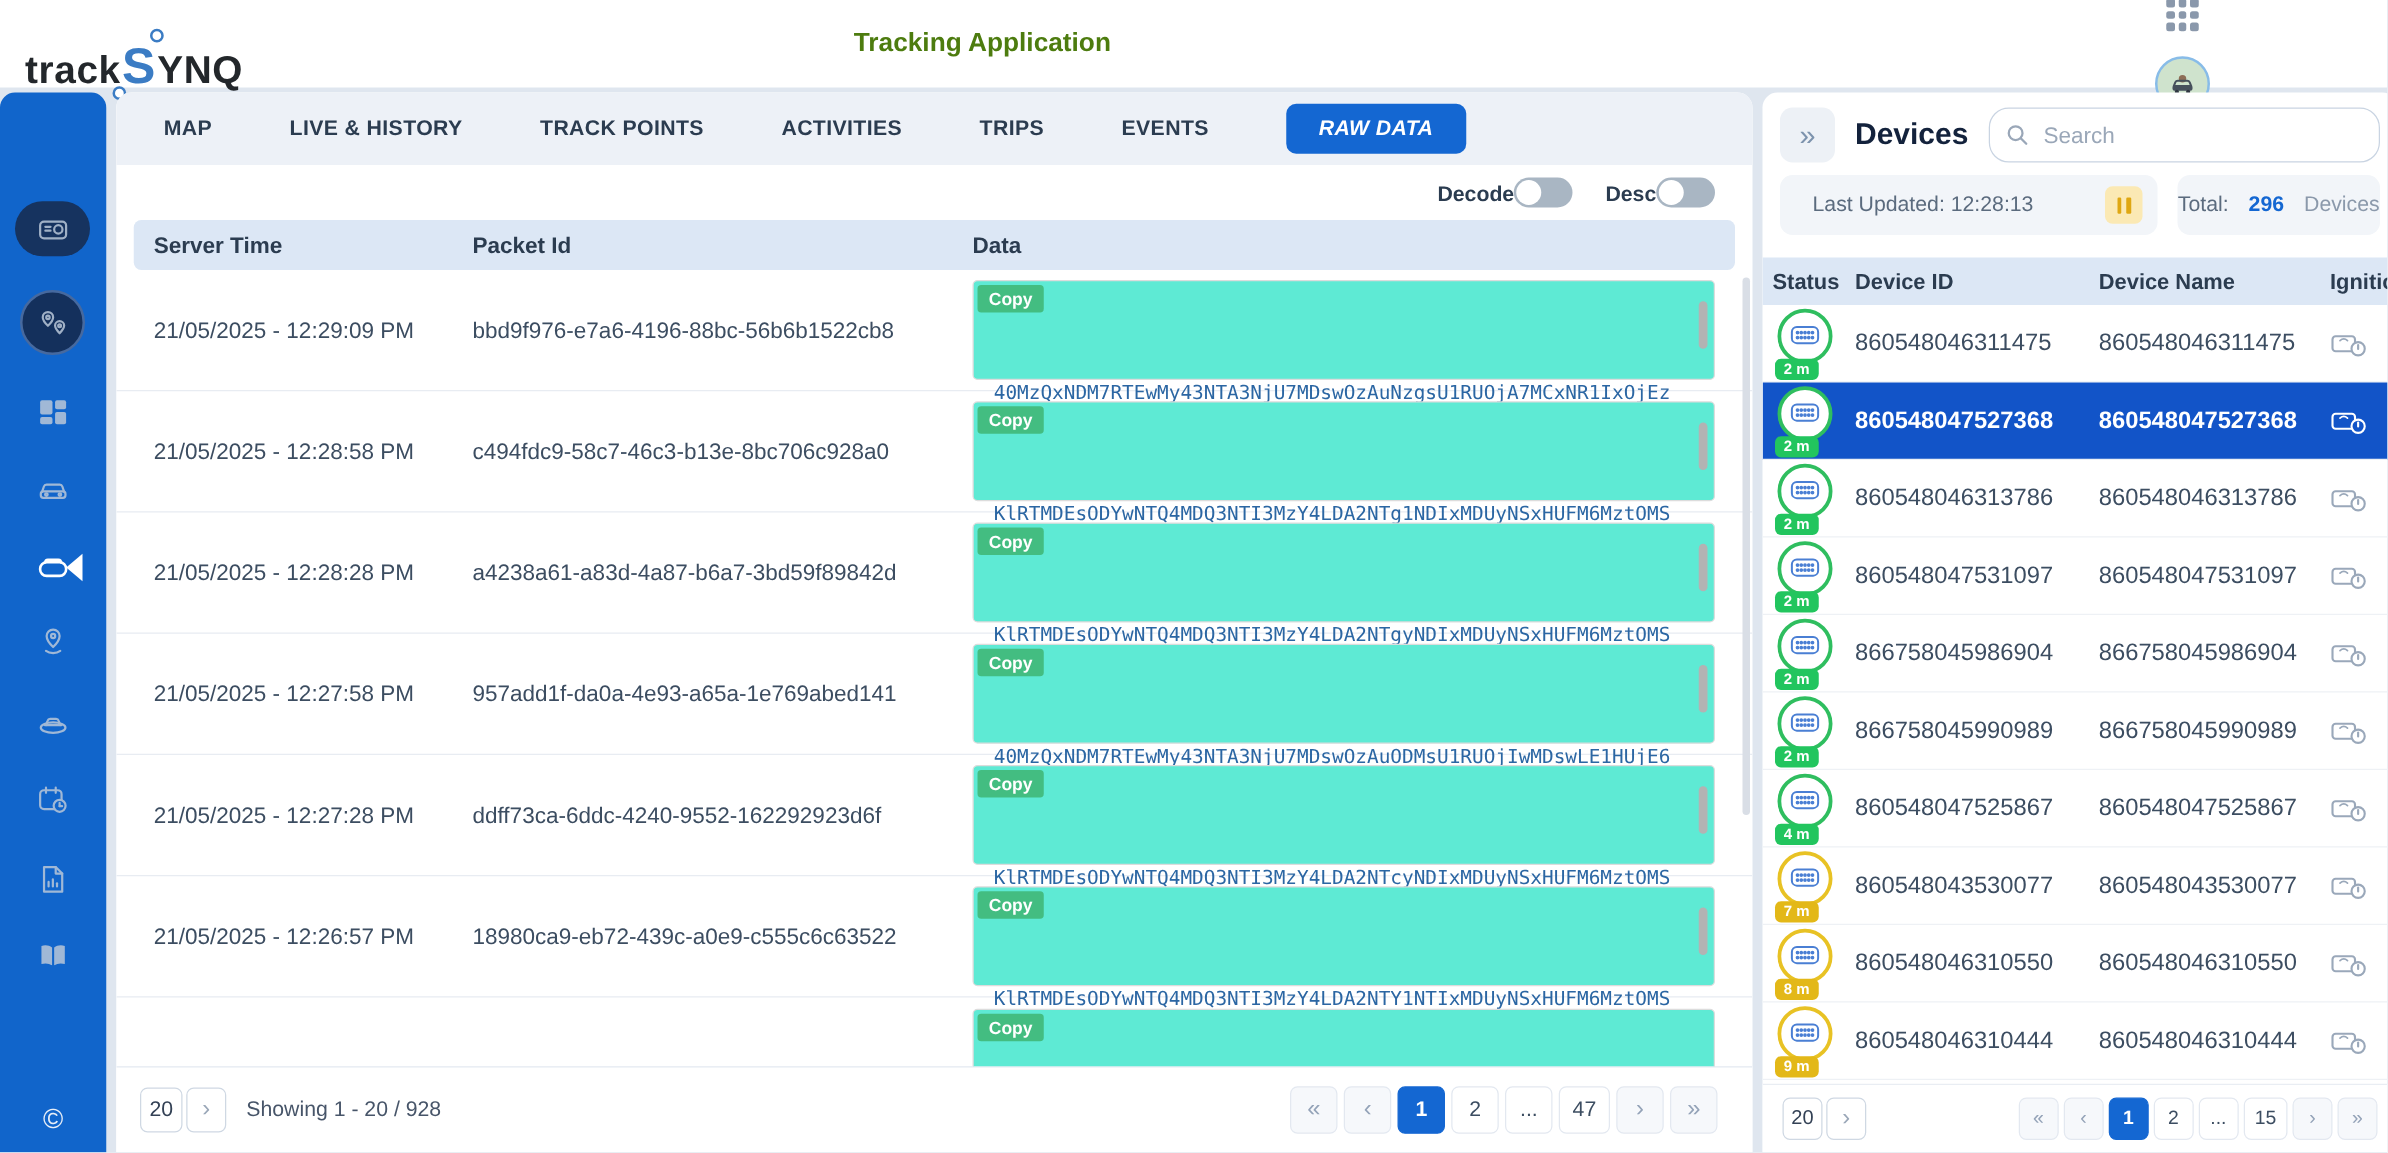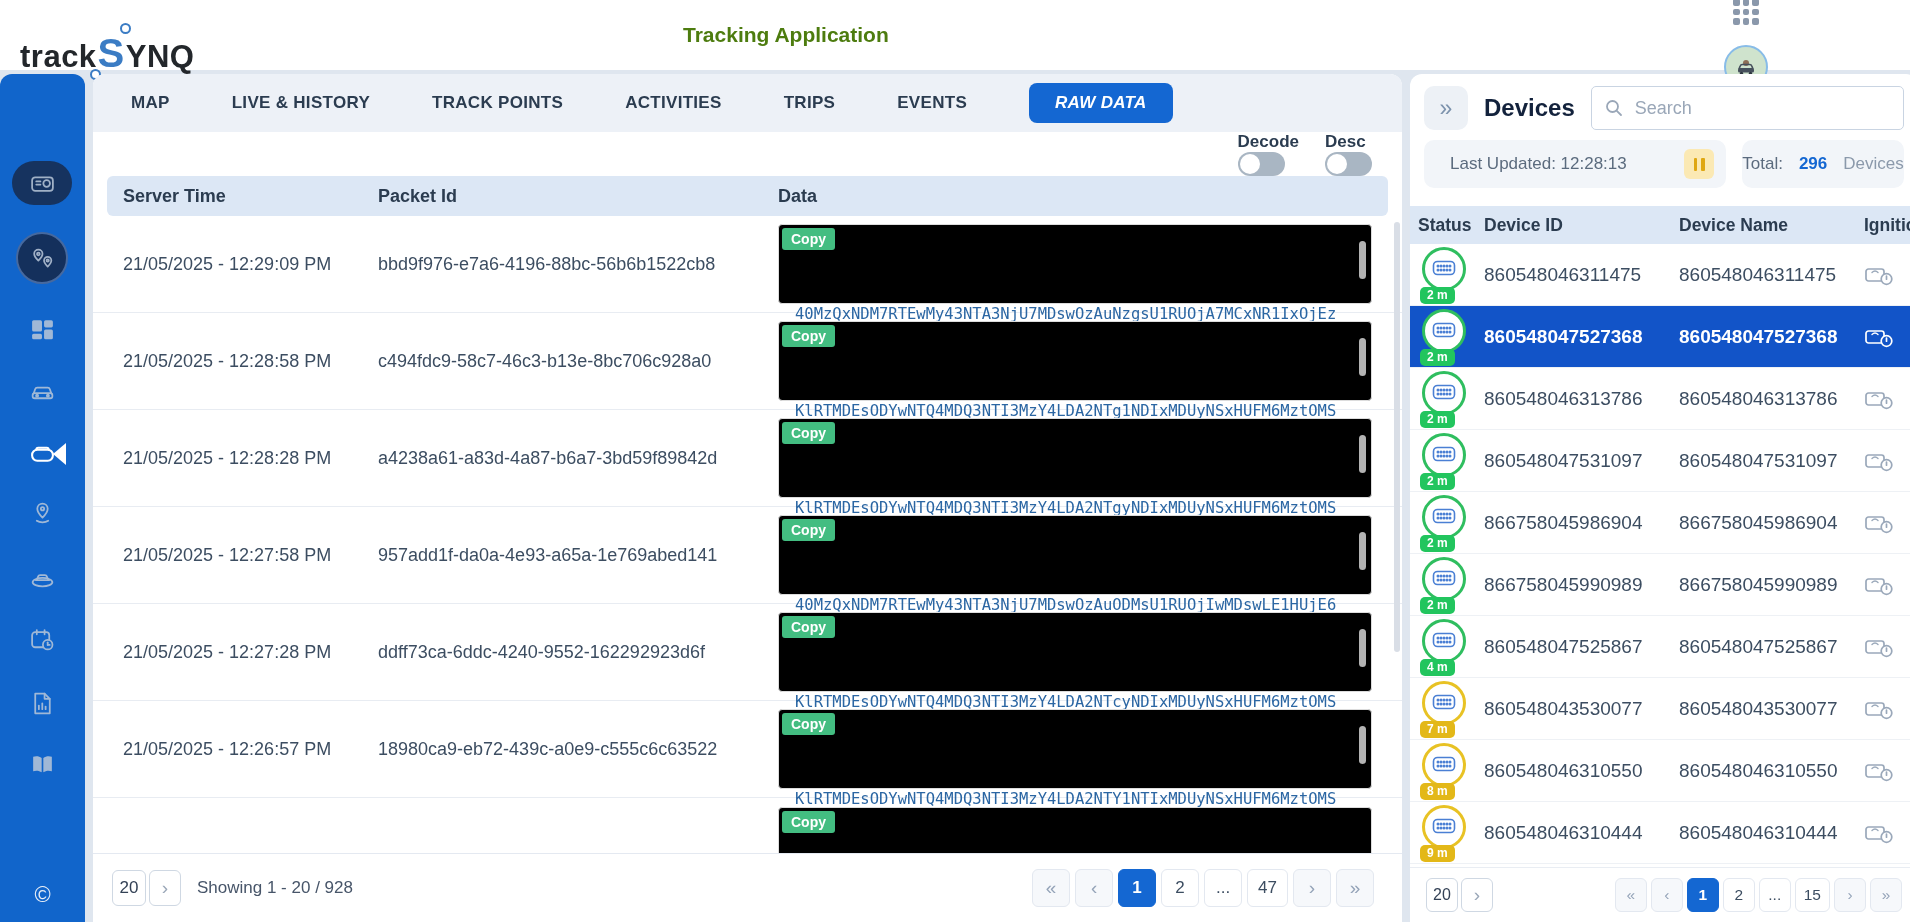--- a/index.html
+++ b/index.html
@@ -41,32 +41,32 @@
   .side-item.active svg{opacity:1;stroke-width:2;}
   .active-marker{position:absolute;right:0;width:0;height:0;border-top:11px solid transparent;
                  border-bottom:11px solid transparent;border-right:13px solid #ffffff;}
   .side-copy{position:absolute;bottom:14px;left:0;width:85px;text-align:center;color:#e8eef7;font-size:22px;}
   
   .main{flex:none;width:1309px;background:#fff;border-radius:12px 12px 0 0;display:flex;flex-direction:column;overflow:hidden;}
   .tabbar{height:58px;background:#edf1f7;display:flex;align-items:center;padding-left:38px;gap:62px;flex:none;}
   .tab{font-size:17px;font-weight:bold;color:#2b3c50;letter-spacing:.3px;cursor:pointer;white-space:nowrap;}
   .tab.active{background:#1467d2;color:#fff;padding:10px 26px;border-radius:8px;font-style:italic;}
   .toggles{height:44px;display:flex;justify-content:flex-end;align-items:center;padding-right:30px;gap:26px;flex:none;}
-  .toggle-group{display:flex;align-items:flex-start;flex-direction:column;}
+  .toggle-group{display:flex;align-items:flex-end;}
   .toggle-label{font-size:17px;font-weight:bold;color:#2b3c50;}
   .switch{width:47px;height:24px;background:#a9b6c3;border-radius:13px;position:relative;cursor:pointer;display:inline-block;}
   .switch .knob{position:absolute;left:2px;top:2px;width:20px;height:20px;background:#fff;border-radius:50%;}
   .thead{margin:0 14px;height:40px;background:#dce7f5;border-radius:6px;display:grid;
          grid-template-columns:255px 400px 1fr;align-items:center;padding:0 16px;box-sizing:border-box;
          font-size:18px;font-weight:bold;color:#2b3c50;flex:none;}
   .rows{flex:1;overflow:hidden;position:relative;}
   .row{height:97px;display:grid;grid-template-columns:255px 400px 1fr;align-items:center;
        padding:0 30px;box-sizing:border-box;border-bottom:1px solid #e8ecf2;font-size:18px;color:#3c4d61;}
   .row.partial{border-bottom:none;}
-  .data-box{position:relative;height:80px;background:#000000;border:1px solid #dcdcdc;border-radius:4px;box-sizing:border-box;text-decoration:underline;}
+  .data-box{position:relative;height:80px;background:#5eead4;border:1px solid #dcdcdc;border-radius:4px;box-sizing:border-box;text-decoration:underline;}
   .copy-btn{position:absolute;top:3px;left:3px;background:#43bd81;color:#fff;border:none;font-size:14px;
             font-weight:bold;padding:3px 9px;border-radius:3px;cursor:pointer;font-family:inherit;}
   .mono{position:absolute;left:16px;top:27px;font-family:"DejaVu Sans Mono",monospace;font-size:15.5px;
         line-height:25px;color:#2b66a3;white-space:pre;}
   .cell-thumb{position:absolute;right:5px;top:16px;width:7px;height:38px;background:#b3b3b3;border-radius:4px;}
   .main-scroll-thumb{position:absolute;right:2px;top:6px;width:6px;height:430px;background:#d9dee6;border-radius:3px;}
   .tfoot{height:68px;border-top:1px solid #e4e9f1;display:flex;align-items:center;
          padding:0 28px 0 19px;flex:none;background:#fff;}
   .psize{width:34px;height:36px;border:1px solid #cfd8e3;border-radius:6px;text-align:center;font-size:17px;
          color:#334155;font-family:inherit;box-sizing:border-box;background:#fff;}
@@ -78,21 +78,21 @@
             font-size:17px;color:#3c4d61;display:flex;align-items:center;justify-content:center;cursor:pointer;
             font-family:inherit;box-sizing:border-box;}
   .page-btn.chev{color:#94a3b8;background:#f6f8fb;font-size:19px;}
   .page-btn.active{background:#1467d2;border-color:#1467d2;color:#fff;font-weight:bold;}
   
   .devices{flex:none;width:508px;background:#fff;border-radius:12px 12px 0 0;display:flex;flex-direction:column;position:relative;overflow:hidden;}
   .dev-head{display:flex;align-items:center;gap:16px;padding:12px 14px 8px 14px;flex:none;}
   .collapse-btn{width:44px;height:44px;background:#edf1f6;border:none;border-radius:10px;color:#7d93ad;font-size:23px;
                 display:flex;align-items:center;justify-content:center;cursor:pointer;flex:none;}
   .dev-title{font-size:24px;font-weight:bold;color:#13223c;}
-  .searchbox{margin-left:auto;width:318px;height:44px;border:1.5px solid #c9d4e2;border-radius:5px;display:flex;
+  .searchbox{margin-left:auto;width:318px;height:44px;border:1.5px solid #c9d4e2;border-radius:16px;display:flex;
              align-items:center;padding:0 12px;gap:9px;box-sizing:border-box;}
   .searchbox input{border:none;outline:none;font-size:18px;color:#334155;width:100%;font-family:inherit;background:transparent;}
   .searchbox input::placeholder{color:#9aa7b8;}
   .dev-info{display:flex;gap:16px;padding:2px 14px 0 14px;flex:none;margin-bottom:8px;}
   .info-box{background:#f2f5f9;border-radius:10px;height:48px;display:flex;align-items:center;box-sizing:border-box;}
   .info-updated{width:302px;justify-content:space-between;padding:0 12px 0 26px;font-size:17px;color:#5b6b7e;}
   .pause-btn{width:30px;height:30px;background:#fbe9b4;border:none;border-radius:6px;display:flex;gap:4px;
              align-items:center;justify-content:center;cursor:pointer;}
   .pause-btn i{width:3.5px;height:13px;background:#dfa712;border-radius:1px;}
   .info-total{width:162px;justify-content:center;gap:16px;font-size:17px;color:#5b6b7e;}

